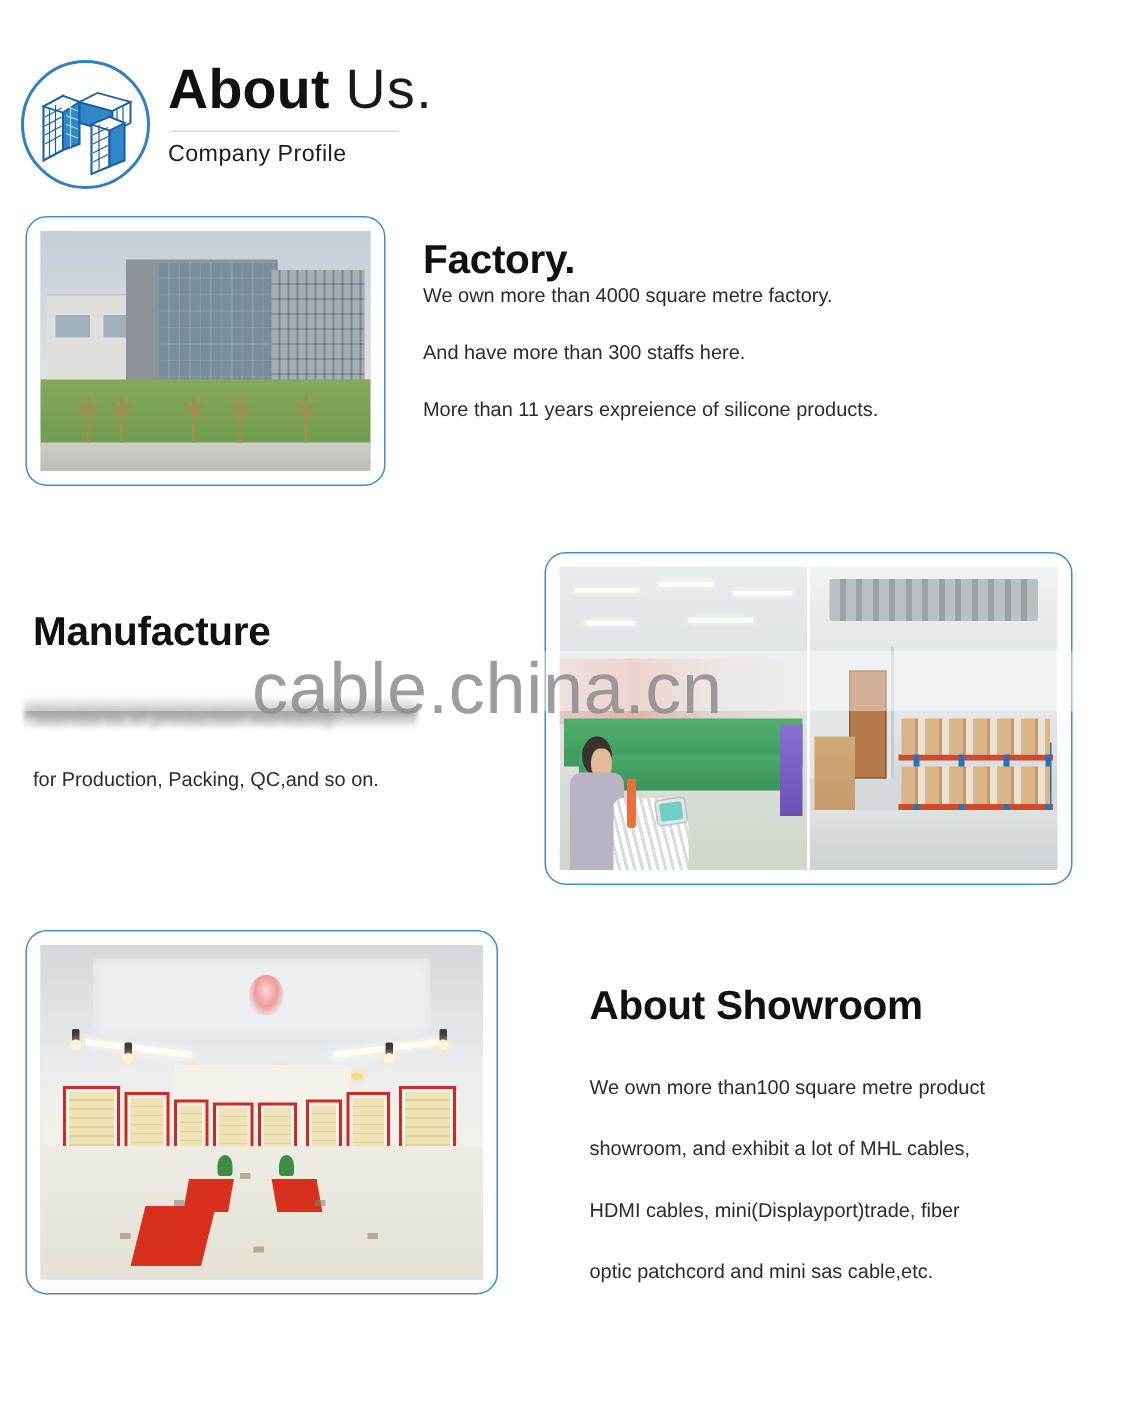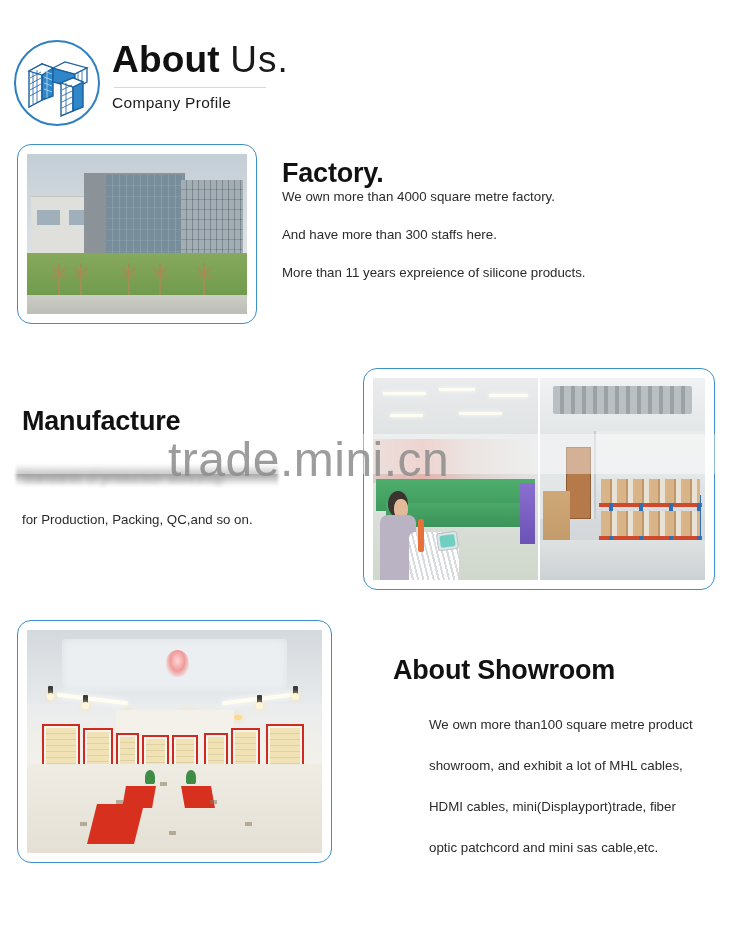--- a/index.html
+++ b/index.html
@@ -54,21 +54,21 @@
     font-size: 13.3px; color: #2b2b2b; white-space: nowrap;
     filter: blur(2.6px); opacity: .78;
   }
   .manu-line-blur .smear {
     position: absolute; left: -6px; top: -6px; width: 262px; height: 22px;
     background: linear-gradient(to bottom, rgba(255,255,255,0) 0%, rgba(150,150,150,.88) 45%, rgba(215,215,215,.55) 85%, rgba(255,255,255,0) 100%);
     filter: blur(1.4px);
   }
   .show-block { position: absolute; left: 393px; top: 655px; width: 340px; }
   .show-block .sec-title { margin-bottom: 31px; }
-  .show-block .sec-line { margin-bottom: 26px; margin-left: 36px; }
+  .show-block .sec-line { margin-bottom: 26px; }
 
   
   .watermark {
     position: absolute; left: 168px; top: 432px;
     font-size: 48px; color: #8d8d8d; opacity: .86;
     letter-spacing: .5px; font-weight: 400; white-space: nowrap;
     pointer-events: none; z-index: 40;
   }
   .wm-band {
     position: absolute; left: 0; top: 434px; width: 750px; height: 40px;
@@ -278,21 +278,21 @@
           <div class="h-goods" style="left:37%; top:50%; width:60%; height:12%;"></div>
           <div class="h-goods" style="left:37%; top:66%; width:60%; height:12%;"></div>
           <div class="h-goods" style="left:37%; top:82%; width:60%; height:12%;"></div>
           <div class="h-floor"></div>
         </div>
       </div>
     </div>
   </div>
 
   <div class="wm-band"></div>
-  <div class="watermark">trade.mini.cn</div>
+  <div class="watermark">cable.china.cn</div>
 
   <div class="frame" style="left:17px; top:620px; width:315px; height:243px;">
     <div class="photo">
       <div class="sc-show">
         <div class="s-ceil"></div>
         <div class="s-ceil-inner"></div>
         <div class="s-cove" style="left:10%; top:30%; width:24%; transform:rotate(7deg);"></div>
         <div class="s-cove" style="left:66%; top:30%; width:24%; transform:rotate(-7deg);"></div>
         <div class="s-chand"></div>
         <div class="s-lamp" style="left:7%;  top:25%;"></div>

